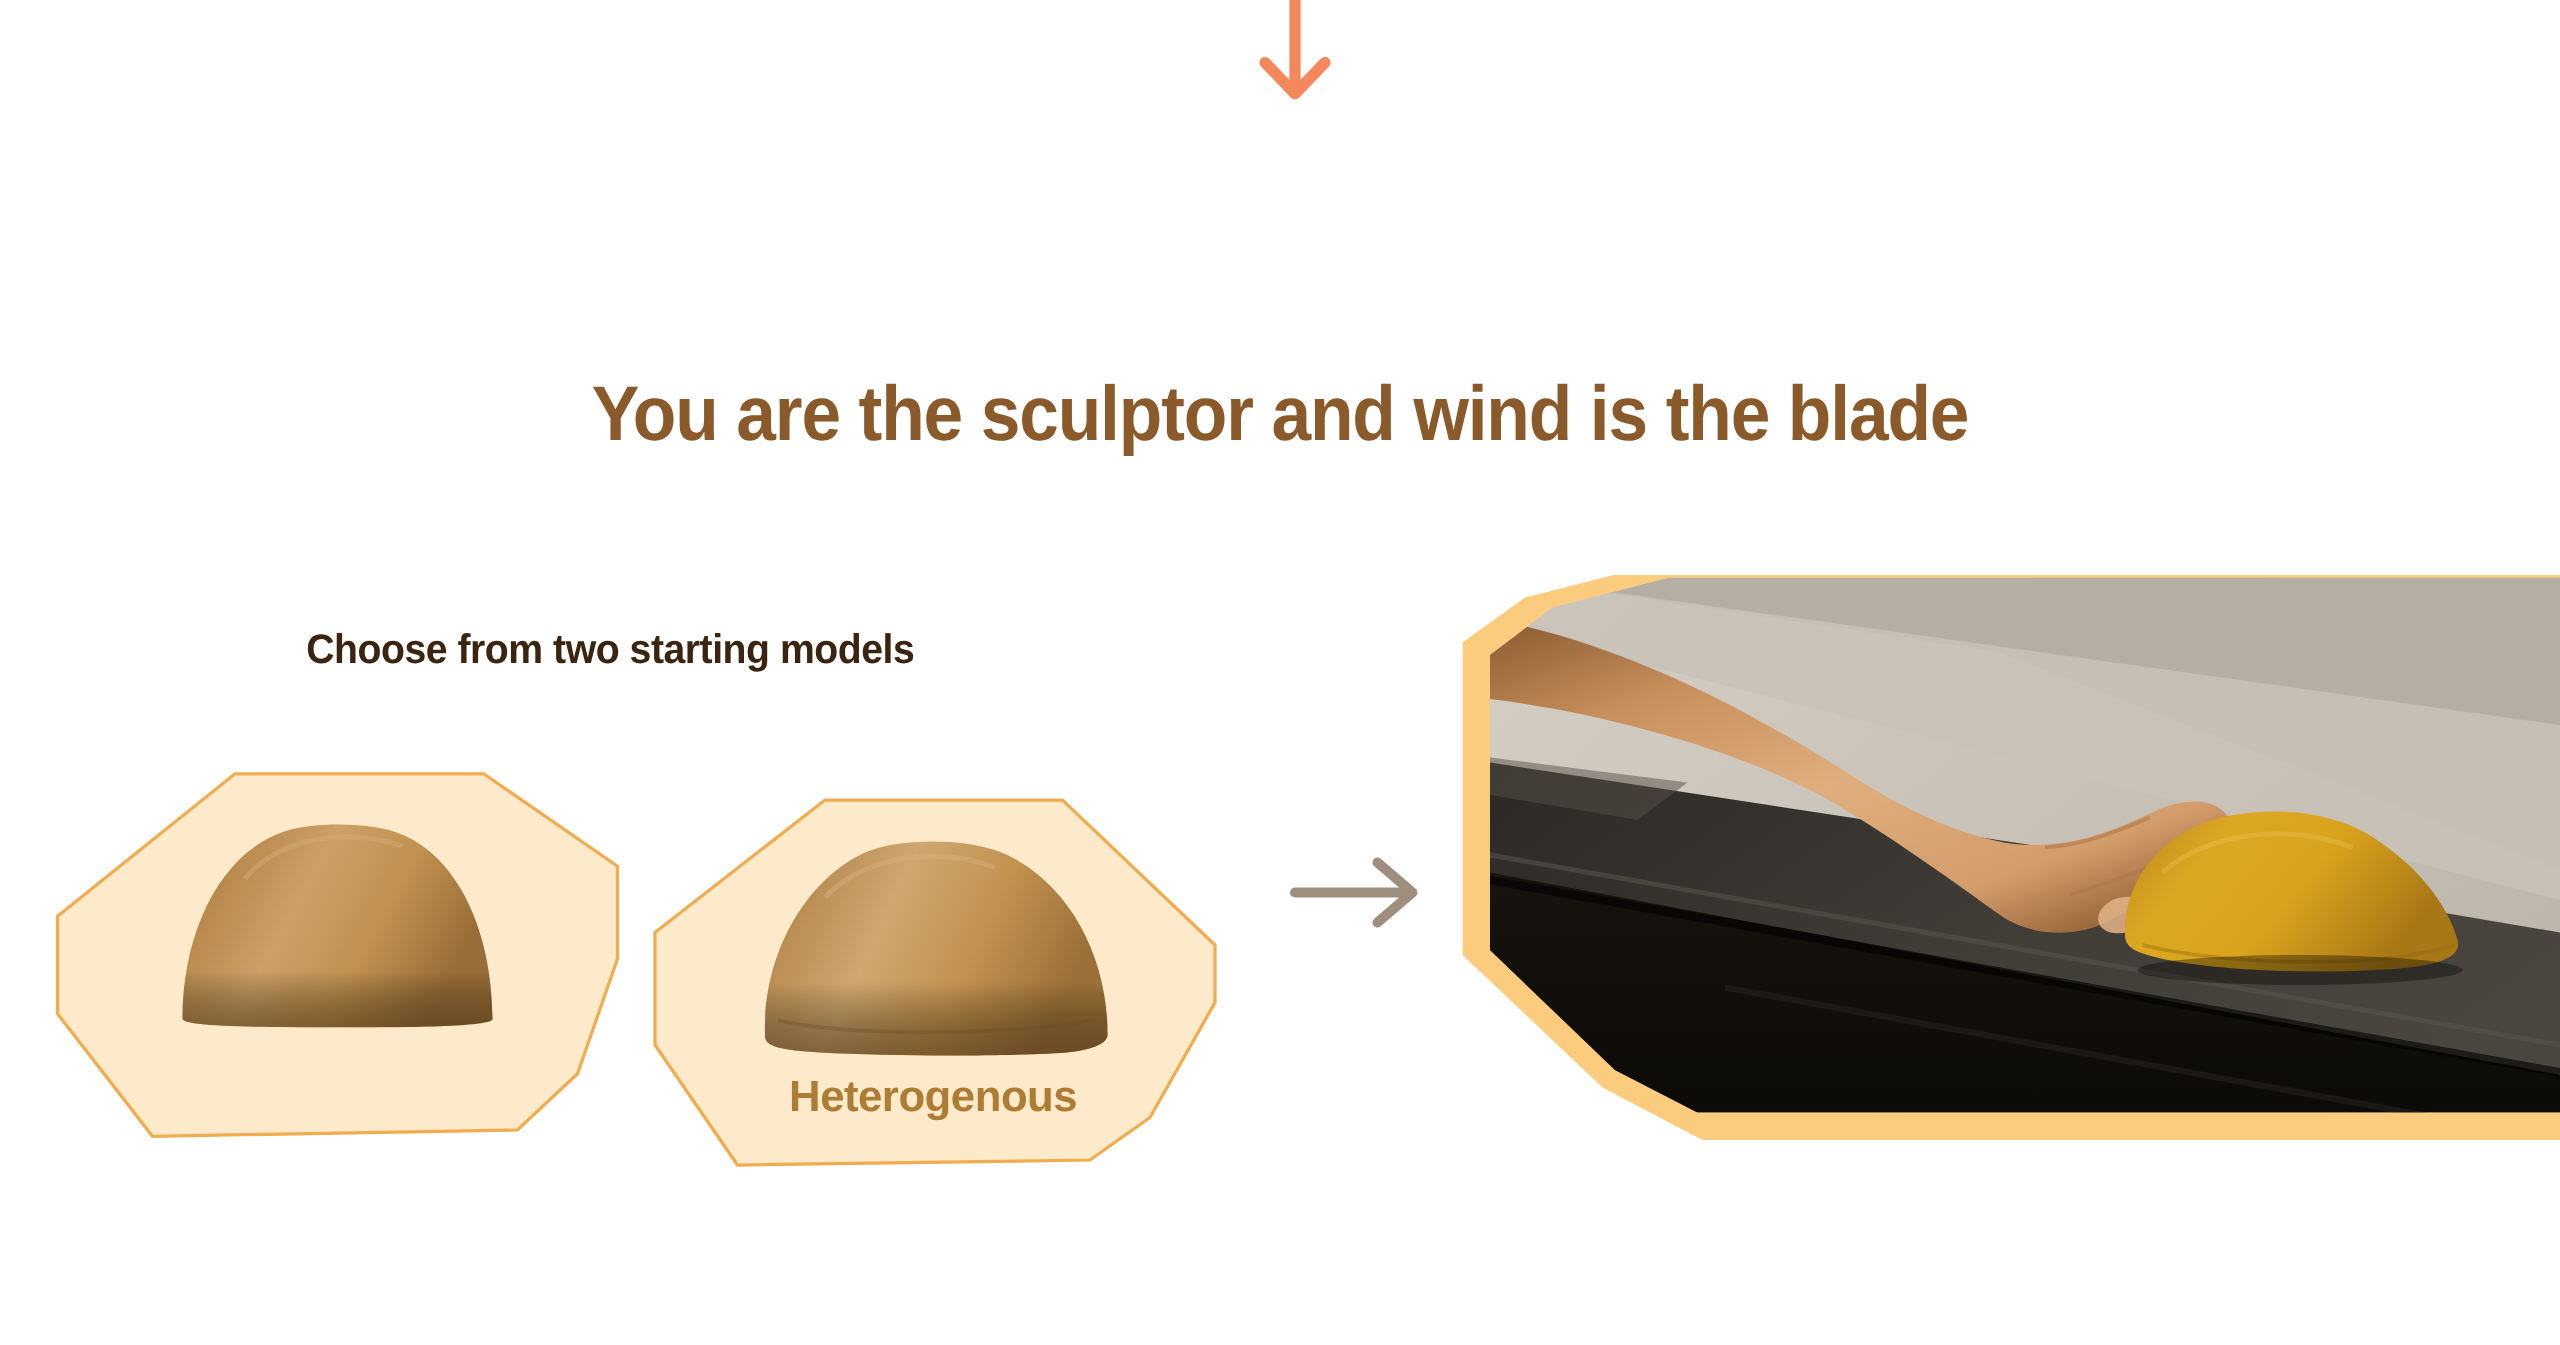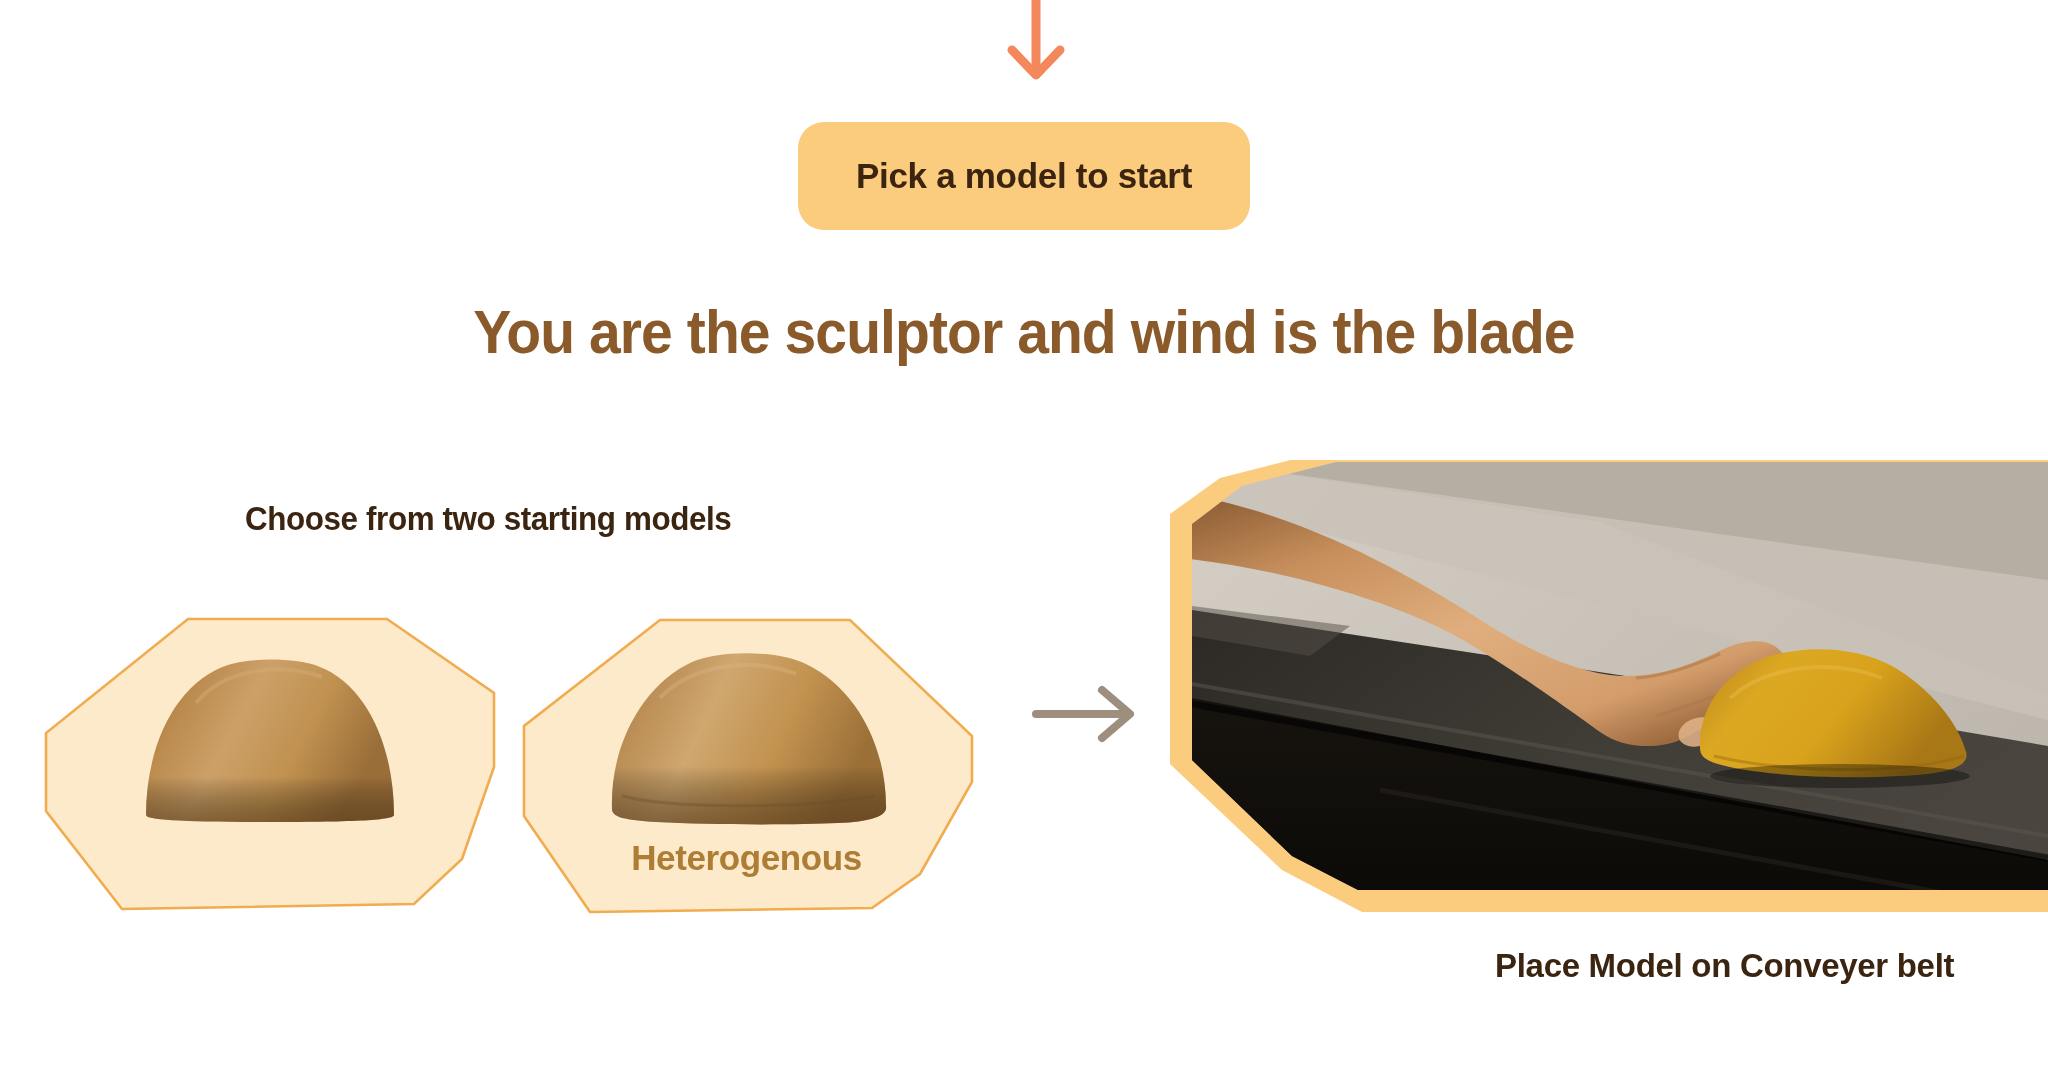--- a/index.html
+++ b/index.html
@@ -82,21 +82,21 @@
   }
 
   
   .model-card {
     position: absolute;
     width: 455px;
     height: 300px;
     cursor: pointer;
   }
   #card-homogenous { left: 42px; top: 615px; }
-  #card-heterogenous { left: 520px; top: 616px; }
+  #card-heterogenous { left: 520px; top: 636px; }
 
   .card-poly {
     position: absolute;
     inset: 0;
     width: 100%;
     height: 100%;
   }
 
   .model-thumb {
     position: absolute;
@@ -165,21 +165,20 @@
 
 <div id="stage">
 
   <svg class="down-arrow" viewBox="0 0 72 104">
     <g stroke="#F4875C" stroke-width="9" stroke-linecap="round" stroke-linejoin="round" fill="none">
       <line x1="36" y1="-10" x2="36" y2="92"></line>
       <polyline points="12,68 36,93 60,68"></polyline>
     </g>
   </svg>
 
-  <div class="cta-button">Pick a model to start</div>
 
   <div class="main-heading">You are the sculptor and wind is the blade</div>
 
   <div class="choose-label">Choose from two starting models</div>
 
   <div class="model-card" id="card-homogenous">
     <svg class="card-poly" viewBox="0 0 455 300" preserveAspectRatio="none">
       <polygon points="146,4 345,4 452,78 452,152 420,244 372,289 80,294 4,196 4,118" fill="#FCEACA" stroke="#F0AC4E" stroke-width="2.6"></polygon>
     </svg>
 
@@ -339,15 +338,14 @@
                  C660,320 580,314 548,304
                  C534,300 530,295 530,288 Z" fill="url(#modelGrad)"></path>
         <path d="M560,238 C596,206 660,198 712,218" stroke="#EFC259" stroke-width="4" fill="none" opacity="0.35"></path>
         <path d="M544,296 C610,312 730,316 794,296" stroke="#8E6610" stroke-width="3" fill="none" opacity="0.4"></path>
 
         <ellipse cx="670" cy="316" rx="130" ry="12" fill="#000000" opacity="0.35"></ellipse>
       </g>
     </svg>
   </div>
 
-  <div class="photo-caption">Place Model on Conveyer belt</div>
 
 </div>
 
 </body></html>

